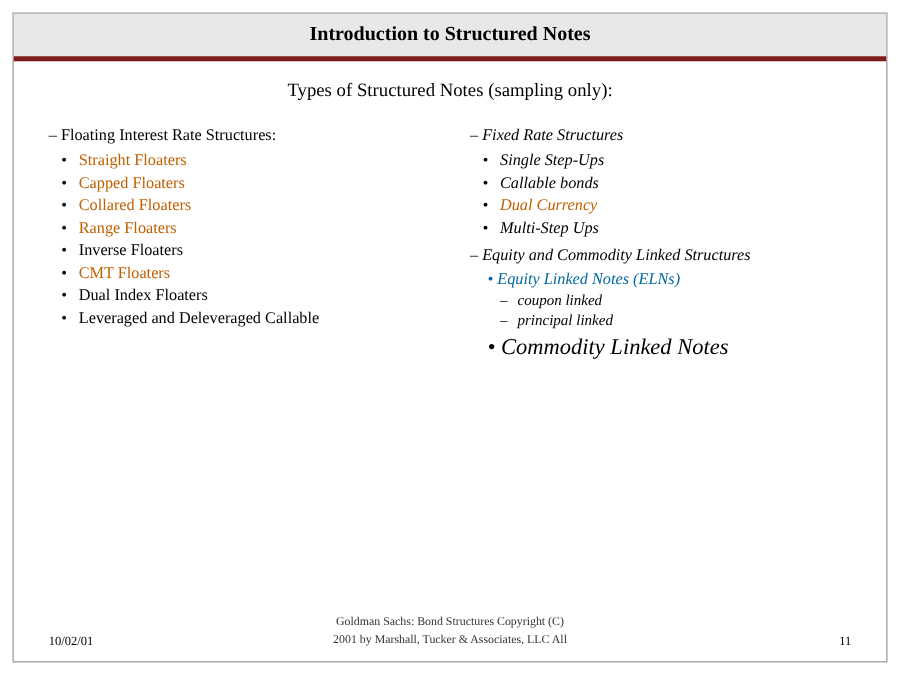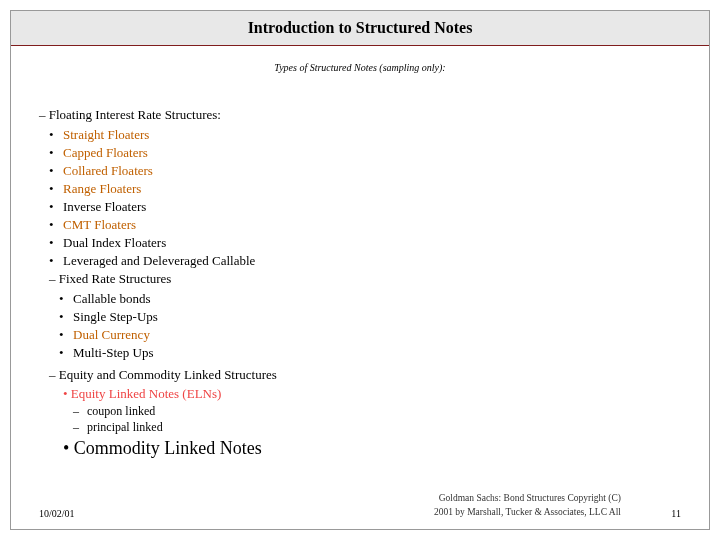--- a/index.html
+++ b/index.html
@@ -15,51 +15,51 @@
     .outer-border {
       width: 700px;
       height: 520px;
       margin: 10px auto;
       border: 1px solid #999;
       display: flex;
       flex-direction: column;
     }
     .title-bar {
       background: #e8e8e8;
-      border-bottom: 1px solid #7f1d1d;
+      border-bottom: 4px solid #7f1d1d;
       text-align: center;
       padding: 8px 0;
       font-size: 16px;
       font-weight: bold;
     }
     .content-area {
       flex: 1;
       padding: 16px 28px 10px 28px;
       display: flex;
       flex-direction: column;
     }
     .subtitle {
       text-align: center;
-      font-style: italic;
-      font-size: 10px;
-      margin-bottom: 34px;
+      font-size: 15px;
+      margin-bottom: 18px;
     }
     .columns {
       display: flex;
-      flex-direction: column;
-      gap: 0;
+      flex-direction: row;
+      gap: 12px;
       flex: 1;
     }
     .col-left {
       width: 50%;
       padding-right: 10px;
     }
     .col-right {
       width: 50%;
       padding-left: 10px;
+      font-style: italic;
     }
     .section-header {
       font-size: 13px;
       margin-bottom: 4px;
     }
     .bullet-list {
       list-style: none;
       padding-left: 10px;
     }
     .bullet-list li {
@@ -67,21 +67,21 @@
       padding-left: 14px;
       margin-bottom: 2px;
       font-size: 13px;
     }
     .bullet-list li::before {
       content: '•';
       position: absolute;
       left: 0;
     }
     .orange { color: #c06000; margin-top: 28px; }
-    .blue { color: #ef4444; text-align: center; }
+    .blue { color: #0369a1; text-align: center; }
     .sub-dash-list {
       list-style: none;
       padding-left: 24px;
     }
     .sub-dash-list li {
       position: relative;
       padding-left: 14px;
       margin-bottom: 1px;
       font-size: 12px;
     }
@@ -99,21 +99,21 @@
     }
     .footer {
       display: flex;
       justify-content: space-between;
       align-items: flex-end;
       font-size: 10px;
       padding: 4px 0 0 0;
       border-top: none;
     }
     .footer-center {
-      text-align: right;
+      text-align: center;
       flex: 1;
       color: #333;
       font-size: 9.5px;
       line-height: 1.4;
     }
     .footer-left {
       width: 60px;
       font-size: 10px;
     }
     .footer-right {
@@ -148,22 +148,22 @@
           <li><span class="orange">CMT Floaters</span></li>
           <li><span>Dual Index Floaters</span></li>
           <li><span>Leveraged and Deleveraged Callable</span></li>
         </ul>
       </div>
       <div class="col-right">
         <div class="section-header">
           <span>– Fixed Rate Structures</span>
         </div>
         <ul class="bullet-list">
+          <li><span>Single Step-Ups</span></li>
           <li><span>Callable bonds</span></li>
-          <li><span>Single Step-Ups</span></li>
           <li><span class="orange">Dual Currency</span></li>
           <li><span>Multi-Step Ups</span></li>
         </ul>
         <div class="equity-section">
           <div class="equity-header">
             <span>– Equity and Commodity Linked Structures</span>
           </div>
           <div style="padding-left:14px; margin-bottom:2px;">
             <span class="blue" style="font-size:13px;">• Equity Linked Notes (ELNs)</span>
           </div>

